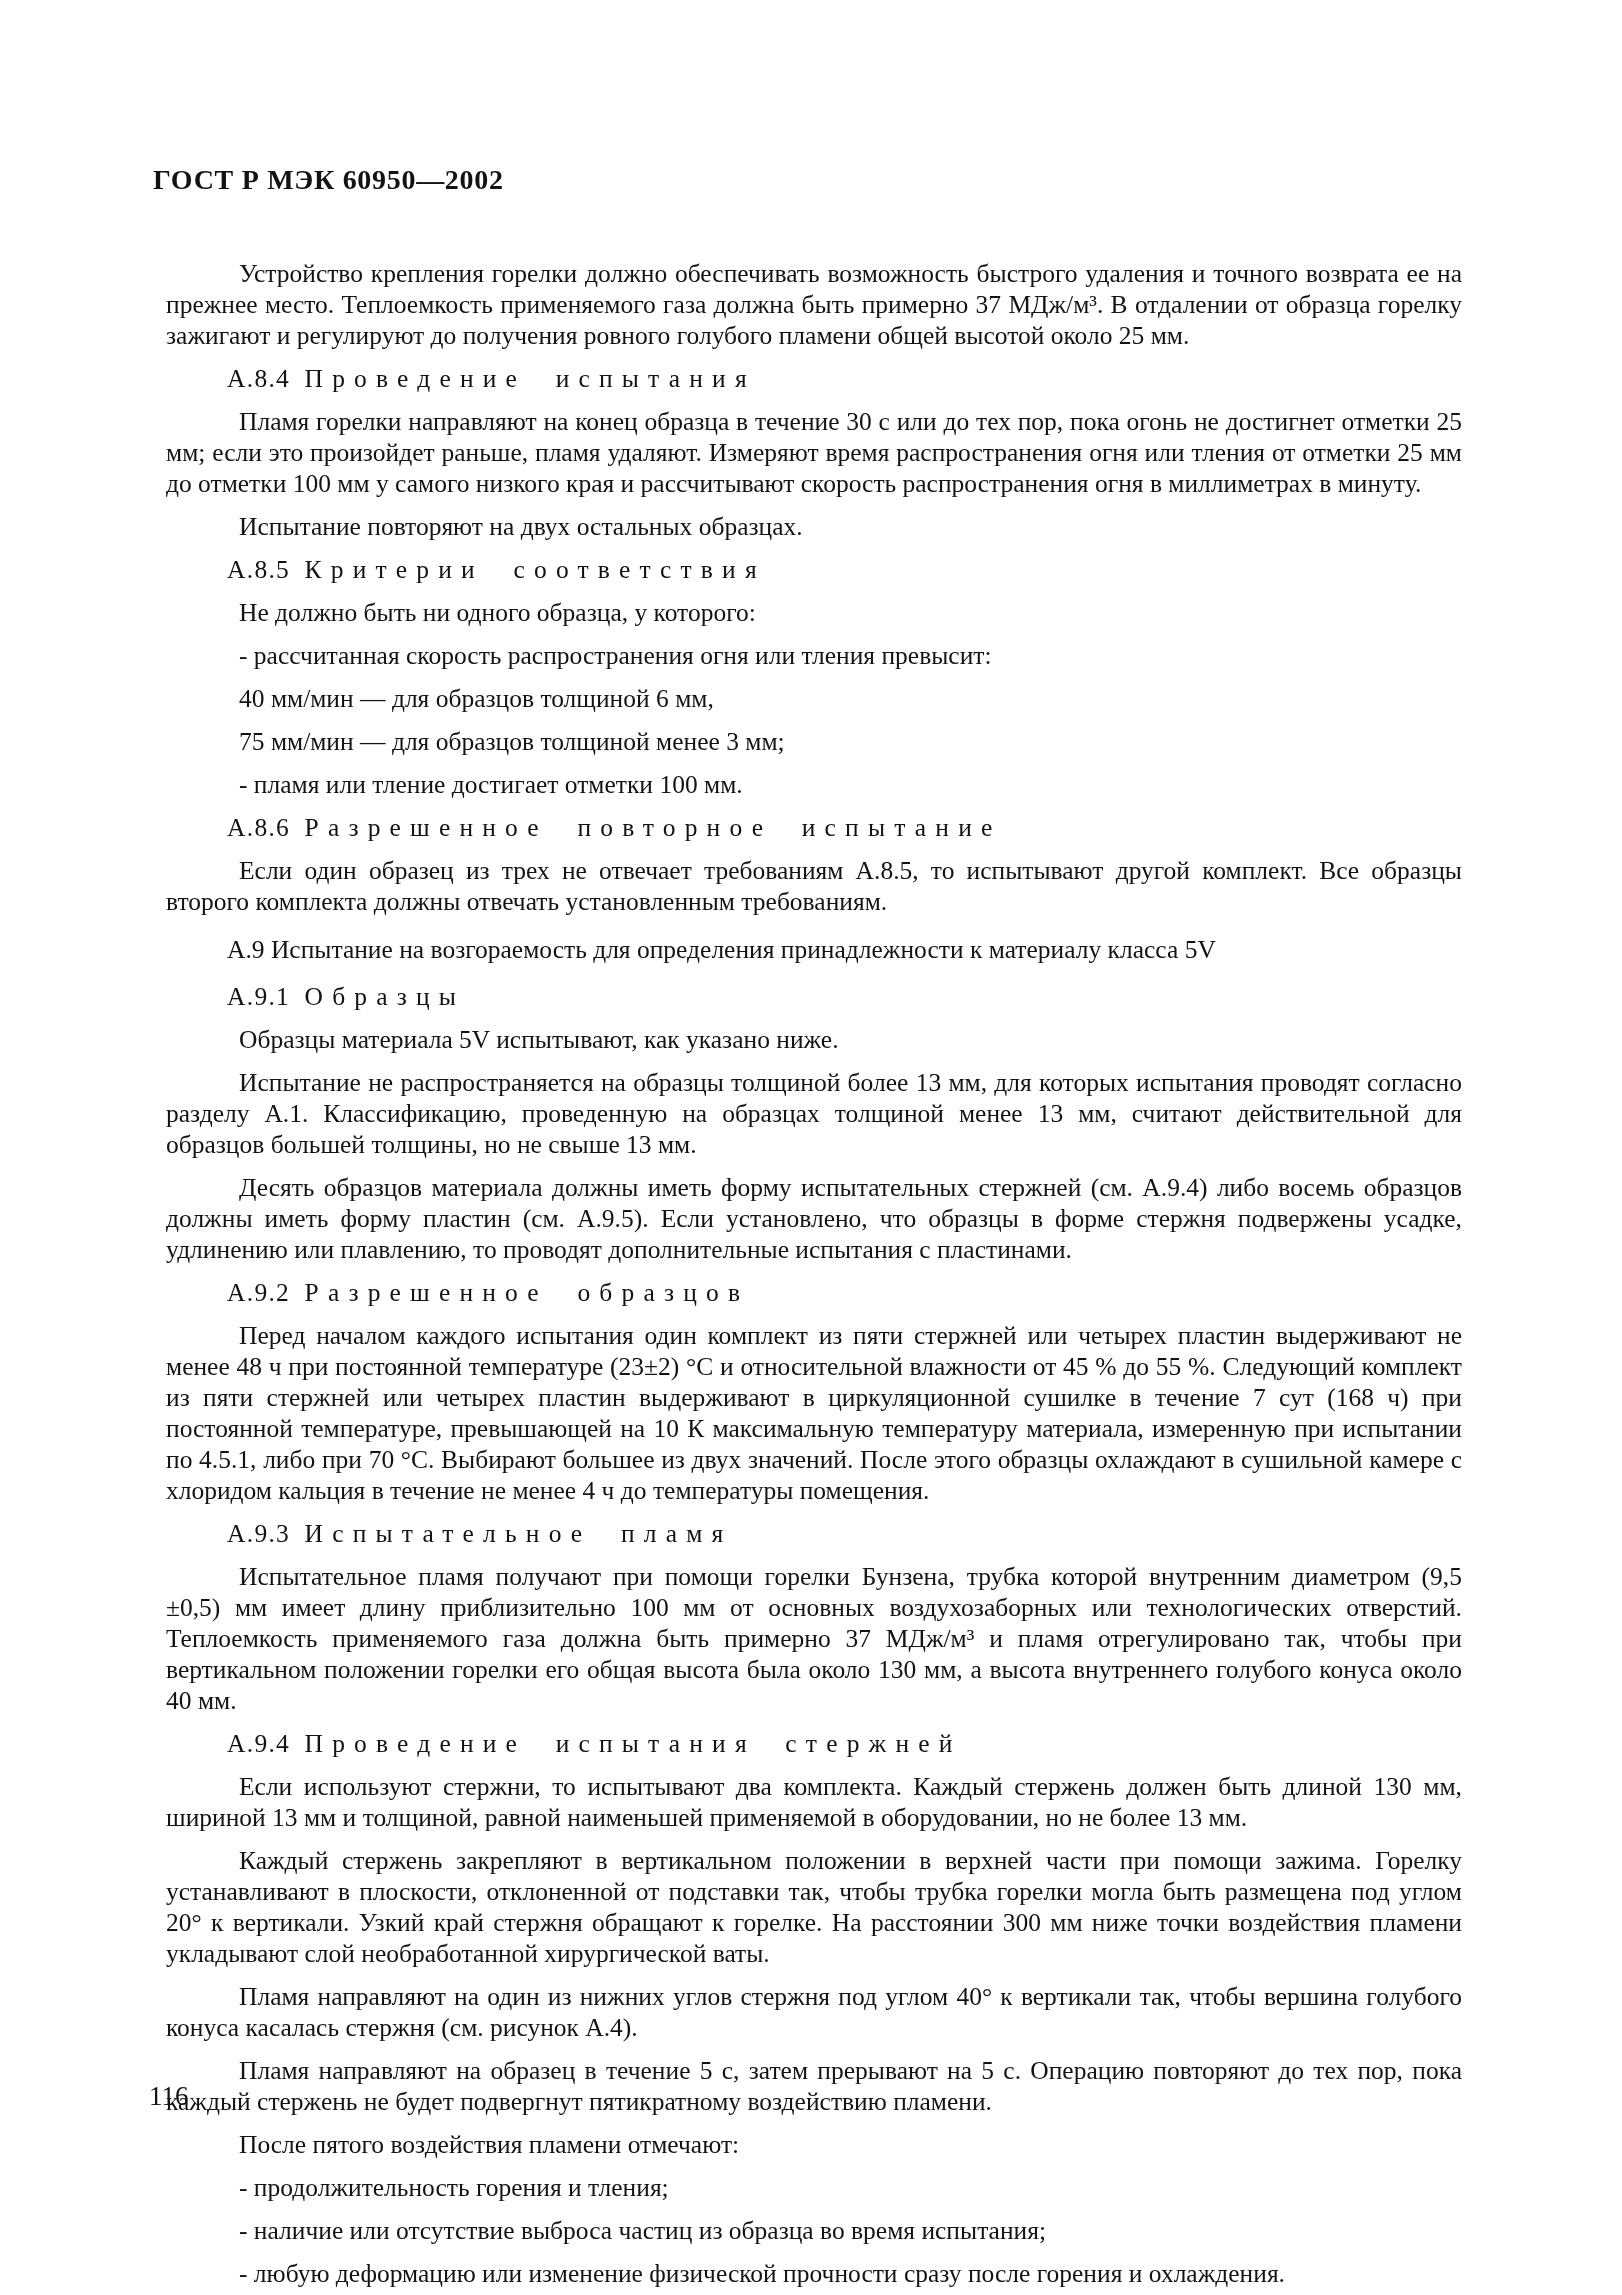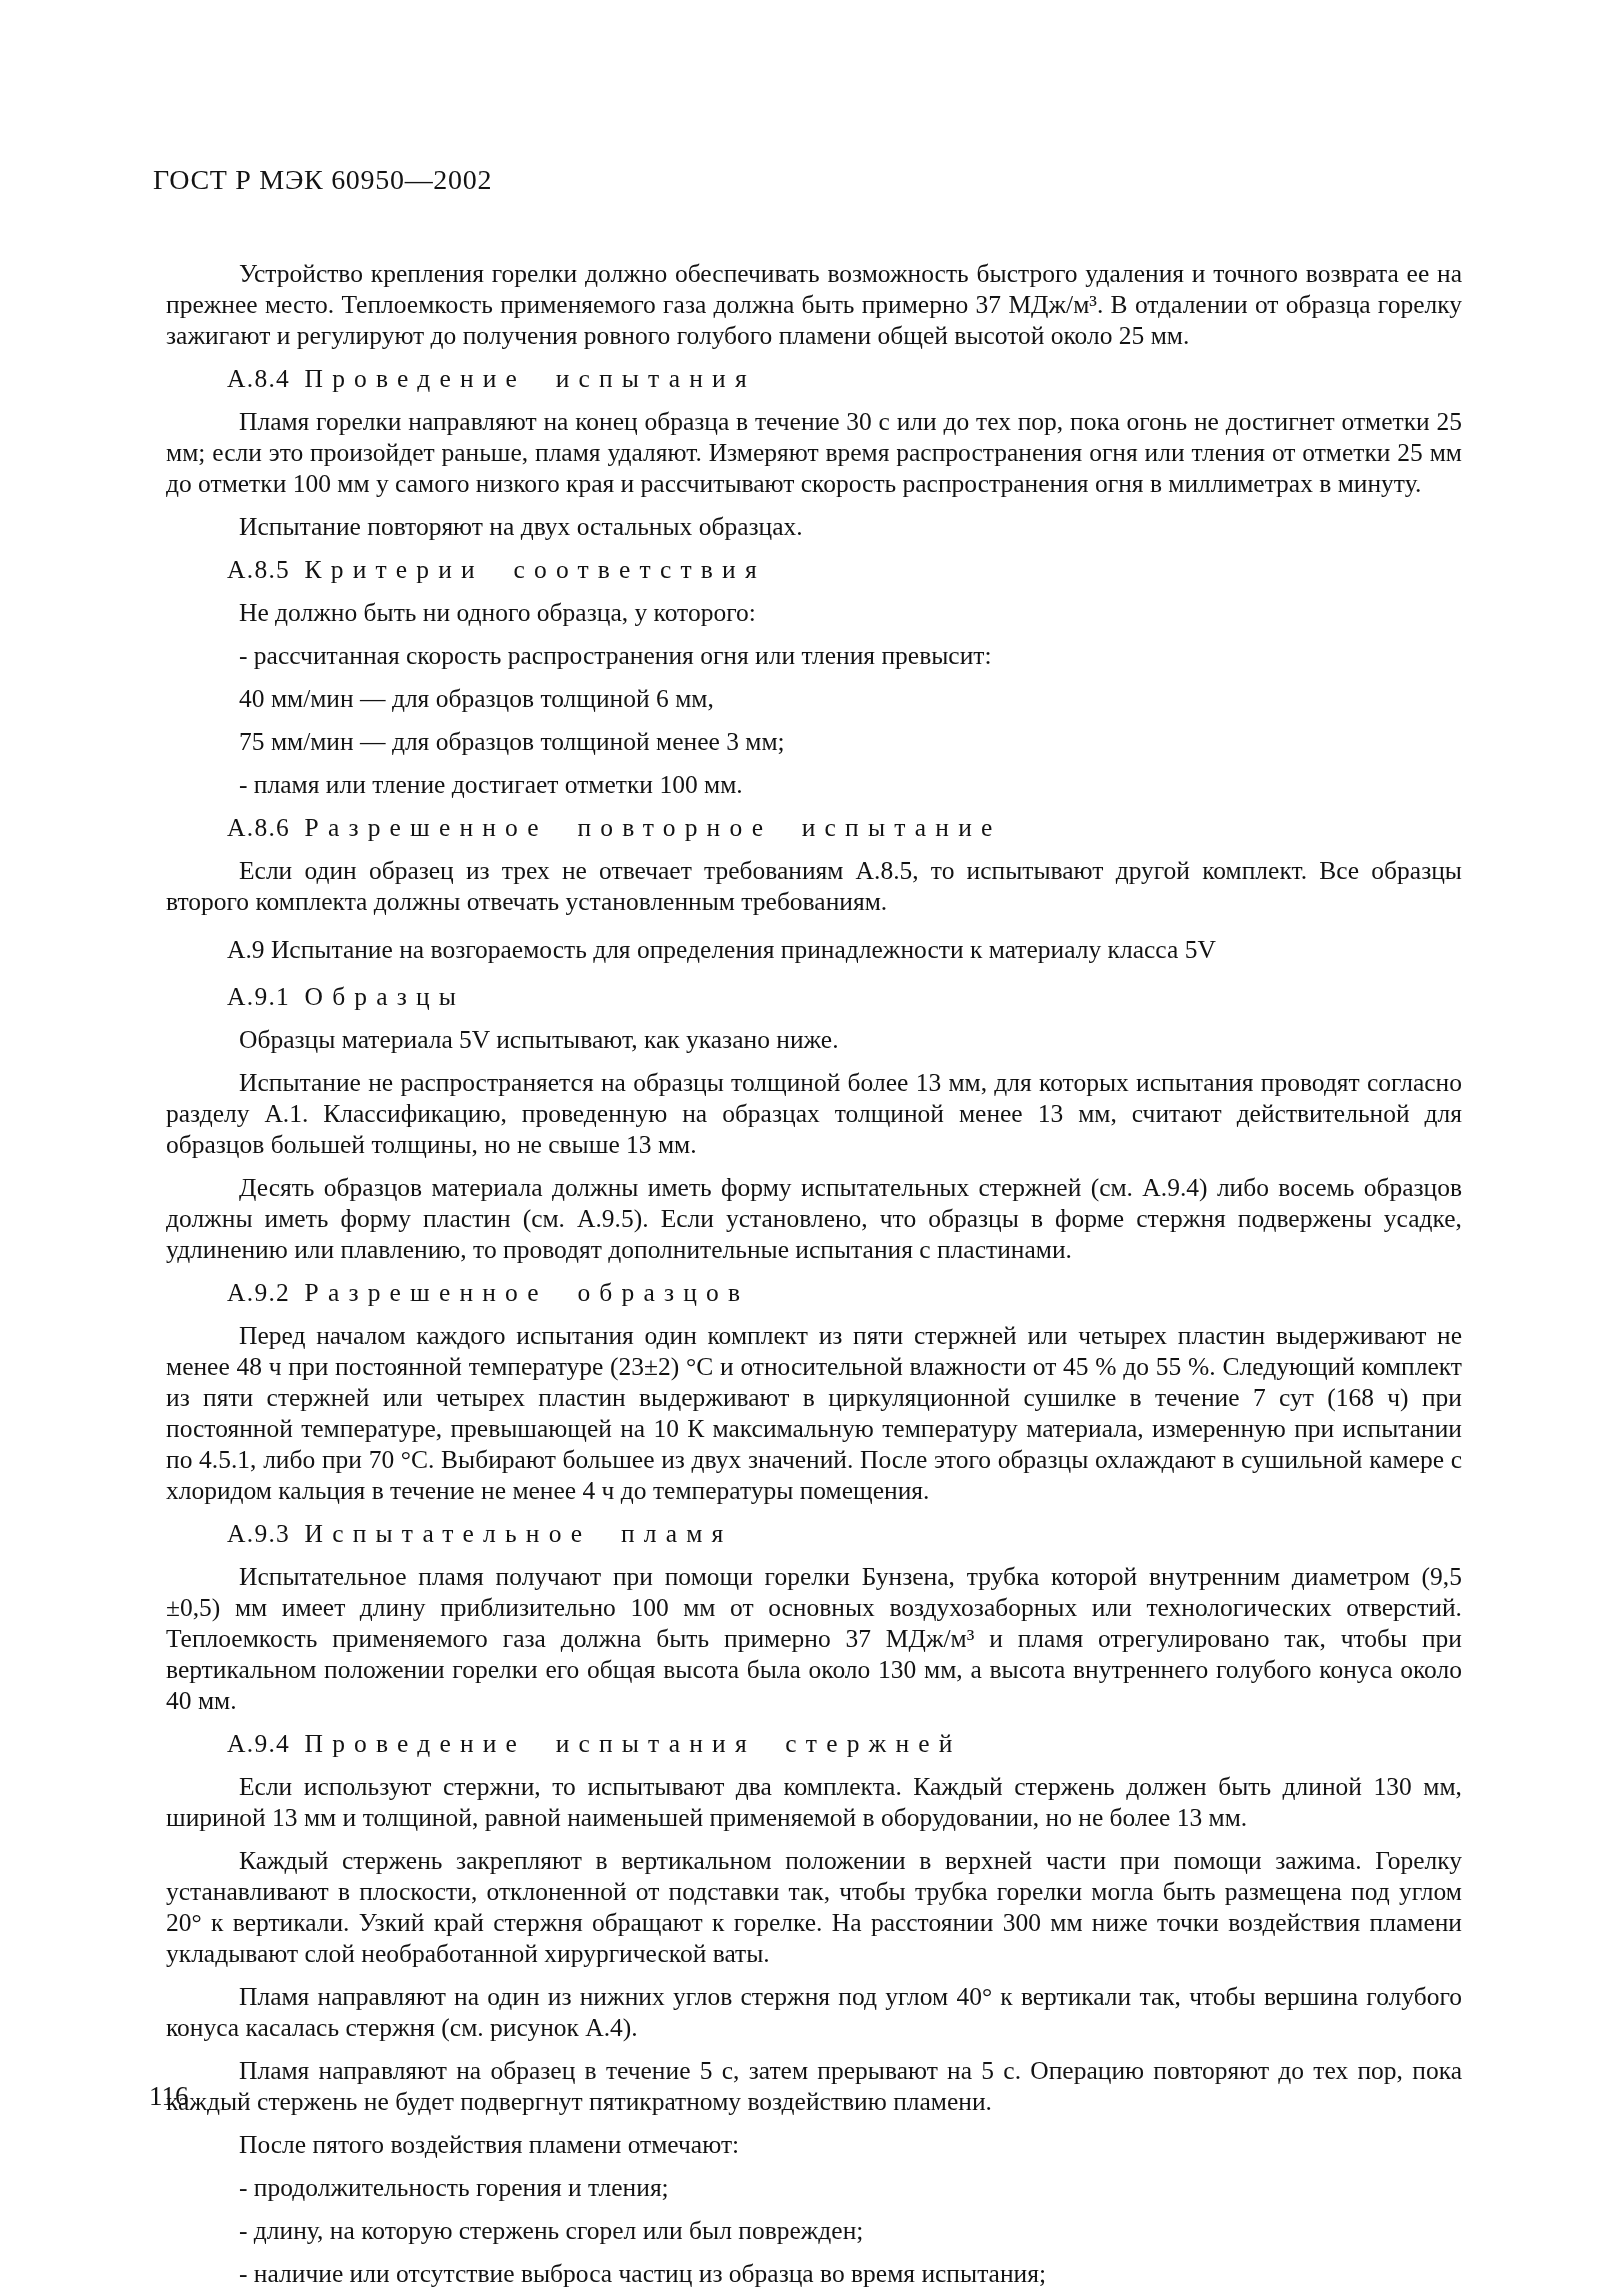--- a/index.html
+++ b/index.html
@@ -14,21 +14,21 @@
   .page {
     position: absolute;
     inset: 0;
     background: #ffffff;
   }
   .doc-header {
     position: absolute;
     left: 153px;
     top: 164px;
     font-size: 28px;
-    font-weight: 400;
+    font-weight: 700;
     letter-spacing: 0.7px;
     white-space: nowrap;
   }
   .doc-body {
     position: absolute;
     left: 154px;
     top: 246px;
     width: 1320px;
     font-size: 25.5px;
     line-height: 31px;
@@ -97,21 +97,20 @@
       <p class="para">Перед началом каждого испытания один комплект из пяти стержней или четырех пластин выдерживают не менее 48 ч при постоянной температуре (23±2) °С и относительной влажности от 45 % до 55 %. Следующий комплект из пяти стержней или четырех пластин выдерживают в циркуляционной сушилке в течение 7 сут (168 ч) при постоянной температуре, превышающей на 10 К максимальную температуру материала, измеренную при испытании по 4.5.1, либо при 70 °С. Выбирают большее из двух значений. После этого образцы охлаждают в сушильной камере с хлоридом кальция в течение не менее 4 ч до температуры помещения.</p>
       <p class="clause-heading"><span class="clause-num">А.9.3</span><span class="clause-title">Испытательное пламя</span></p>
       <p class="para">Испытательное пламя получают при помощи горелки Бунзена, трубка которой внутренним диаметром (9,5 ±0,5) мм имеет длину приблизительно 100 мм от основных воздухозаборных или технологических отверстий. Теплоемкость применяемого газа должна быть примерно 37 МДж/м³ и пламя отрегулировано так, чтобы при вертикальном положении горелки его общая высота была около 130 мм, а высота внутреннего голубого конуса около 40 мм.</p>
       <p class="clause-heading"><span class="clause-num">А.9.4</span><span class="clause-title">Проведение испытания стержней</span></p>
       <p class="para">Если используют стержни, то испытывают два комплекта. Каждый стержень должен быть длиной 130 мм, шириной 13 мм и толщиной, равной наименьшей применяемой в оборудовании, но не более 13 мм.</p>
       <p class="para">Каждый стержень закрепляют в вертикальном положении в верхней части при помощи зажима. Горелку устанавливают в плоскости, отклоненной от подставки так, чтобы трубка горелки могла быть размещена под углом 20° к вертикали. Узкий край стержня обращают к горелке. На расстоянии 300 мм ниже точки воздействия пламени укладывают слой необработанной хирургической ваты.</p>
       <p class="para">Пламя направляют на один из нижних углов стержня под углом 40° к вертикали так, чтобы вершина голубого конуса касалась стержня (см. рисунок А.4).</p>
       <p class="para">Пламя направляют на образец в течение 5 с, затем прерывают на 5 с. Операцию повторяют до тех пор, пока каждый стержень не будет подвергнут пятикратному воздействию пламени.</p>
       <p class="para">После пятого воздействия пламени отмечают:</p>
       <p class="para">- продолжительность горения и тления;</p>
-      <p class="para">- длину, на которую стержень сгорел или был поврежден;</p>
       <p class="para">- наличие или отсутствие выброса частиц из образца во время испытания;</p>
       <p class="para">- любую деформацию или изменение физической прочности сразу после горения и охлаждения.</p>
     </main>
 
   <footer class="page-footer">
     <span>116</span>
   </footer>
 </div>
 
 

